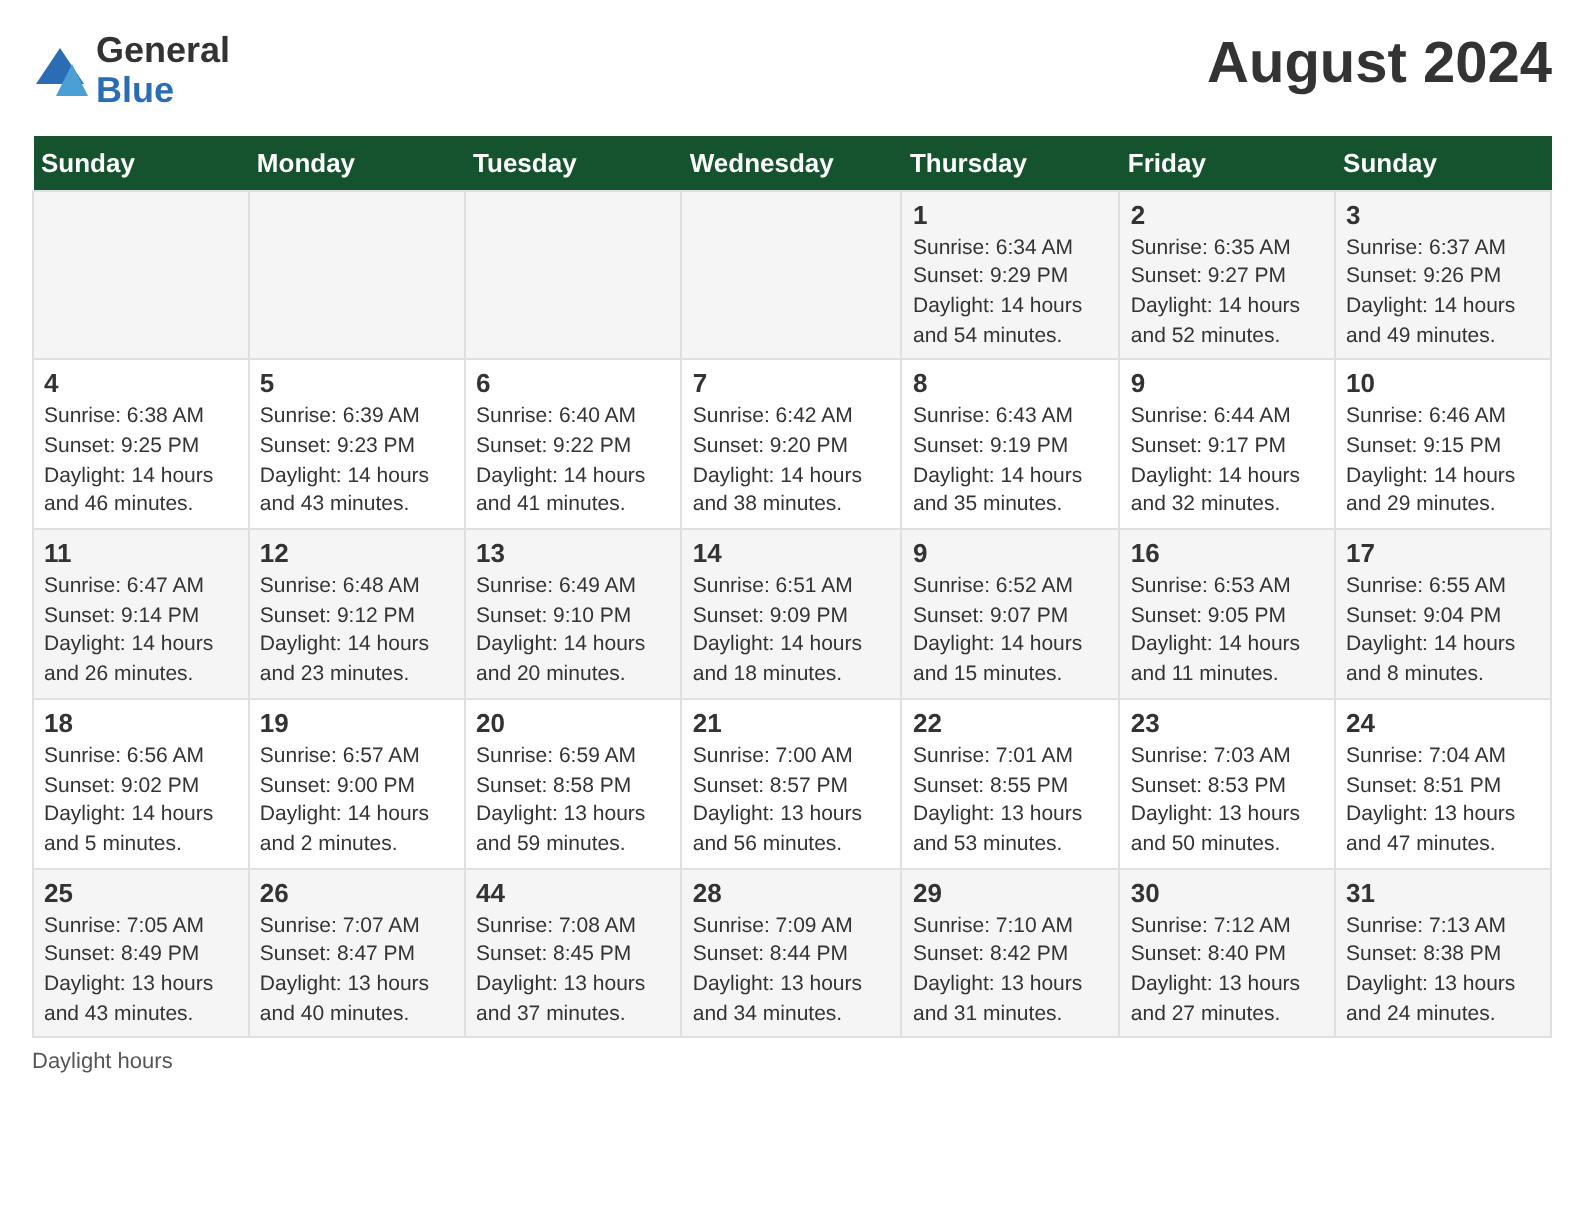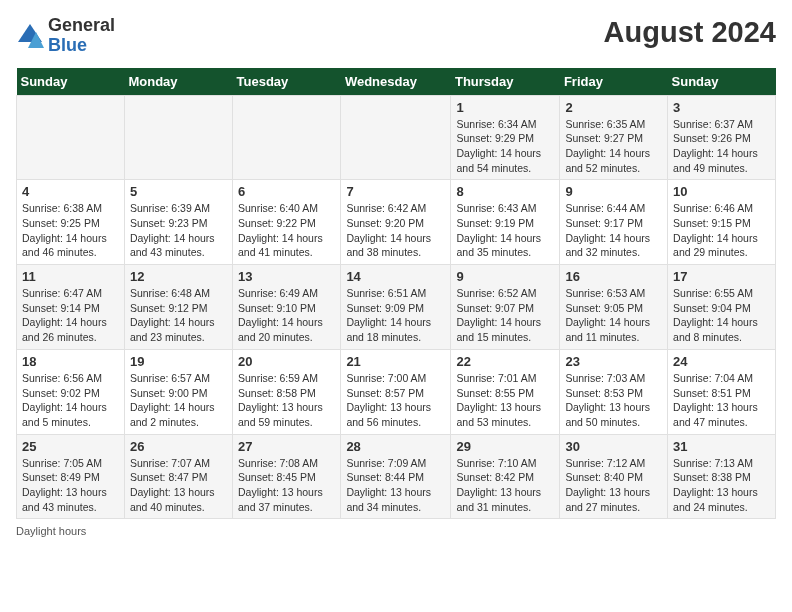--- a/index.html
+++ b/index.html
@@ -247,21 +247,21 @@
       <tr>
         <td>
           <span class="day-number">25</span>
           <div class="day-info">Sunrise: 7:05 AM<br>Sunset: 8:49 PM<br>Daylight: 13 hours and 43 minutes.</div>
         </td>
         <td>
           <span class="day-number">26</span>
           <div class="day-info">Sunrise: 7:07 AM<br>Sunset: 8:47 PM<br>Daylight: 13 hours and 40 minutes.</div>
         </td>
         <td>
-          <span class="day-number">27</span>
+          <span class="day-number">44</span>
           <div class="day-info">Sunrise: 7:08 AM<br>Sunset: 8:45 PM<br>Daylight: 13 hours and 37 minutes.</div>
         </td>
         <td>
           <span class="day-number">28</span>
           <div class="day-info">Sunrise: 7:09 AM<br>Sunset: 8:44 PM<br>Daylight: 13 hours and 34 minutes.</div>
         </td>
         <td>
           <span class="day-number">29</span>
           <div class="day-info">Sunrise: 7:10 AM<br>Sunset: 8:42 PM<br>Daylight: 13 hours and 31 minutes.</div>
         </td>

